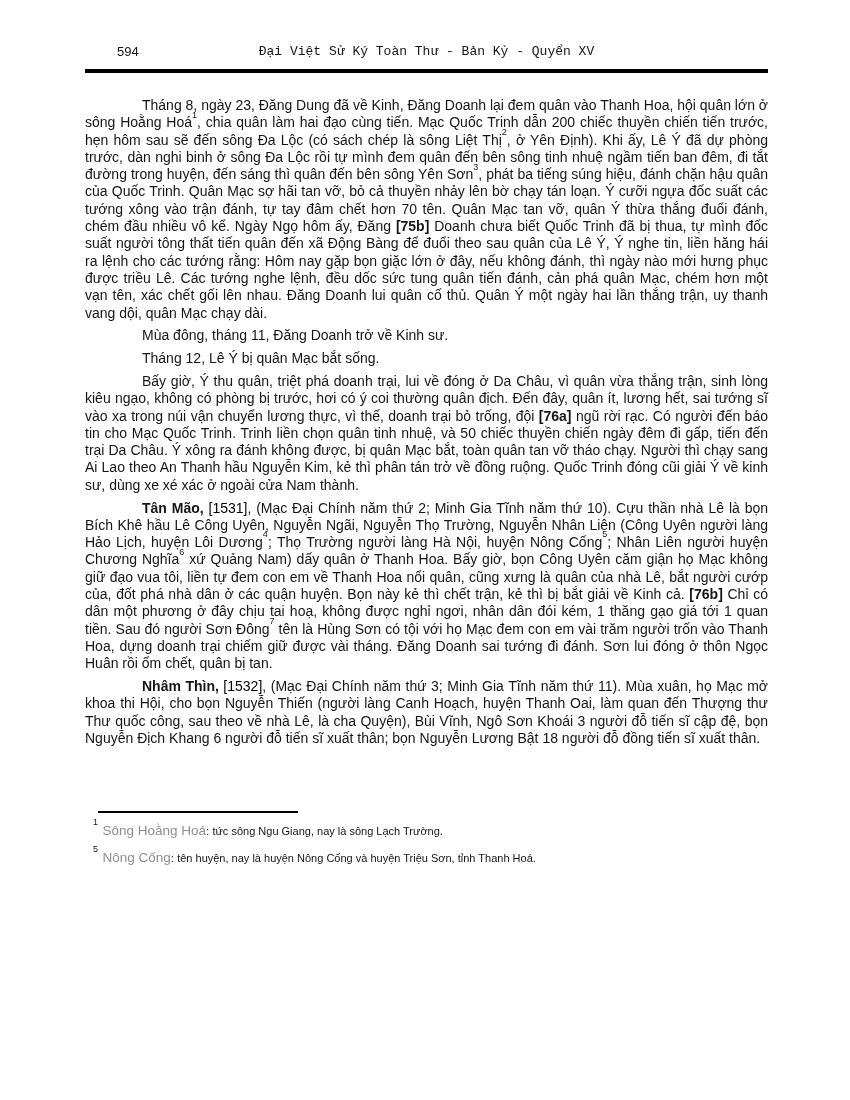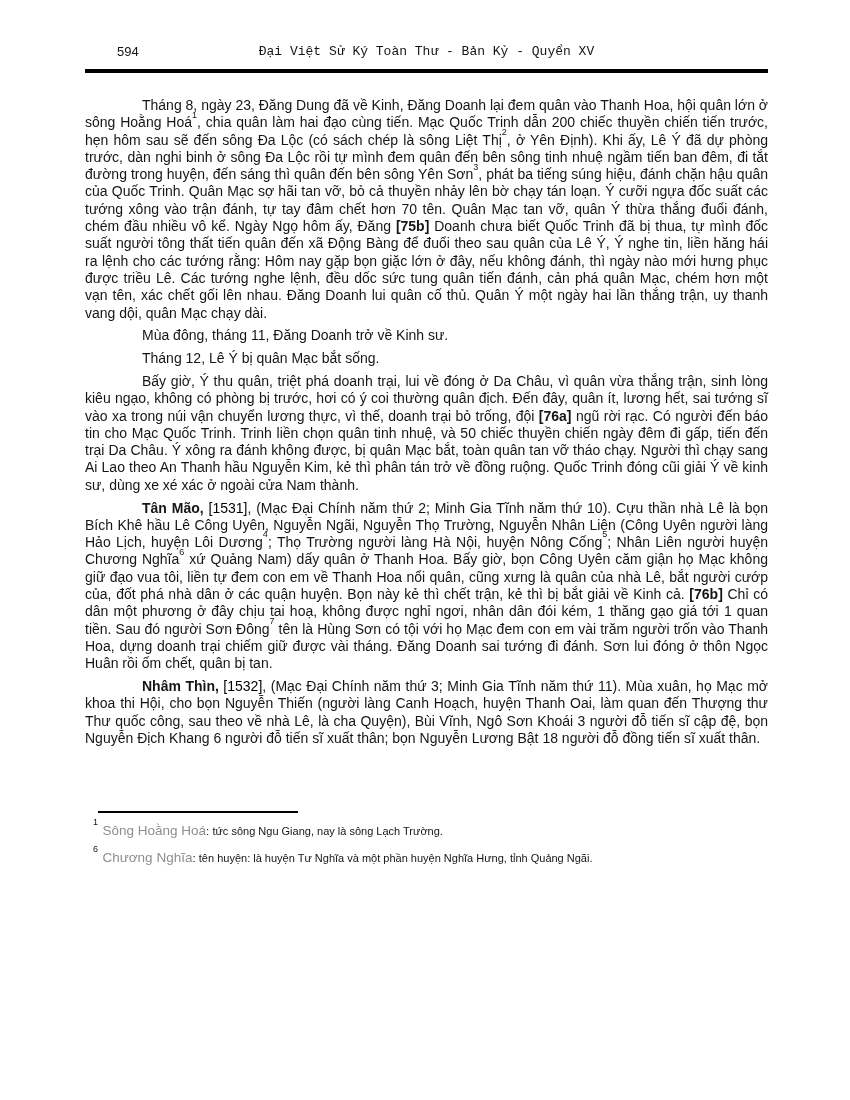--- a/index.html
+++ b/index.html
@@ -43,15 +43,15 @@
       <p><span>Mùa đông, tháng 11, Đăng Doanh trở về Kinh sư.</span></p>
       <p><span>Tháng 12, Lê Ý bị quân Mạc bắt sống.</span></p>
       <p><span>Bấy giờ, Ý thu quân, triệt phá doanh trại, lui về đóng ở Da Châu, vì quân vừa thắng trận, sinh lòng kiêu ngạo, không có phòng bị trước, hơi có ý coi thường quân địch. Đến đây, quân ít, lương hết, sai tướng sĩ vào xa trong núi vận chuyển lương thực, vì thế, doanh trại bỏ trống, đội </span><span class="b">[76a]</span><span> ngũ rời rạc. Có người đến báo tin cho Mạc Quốc Trinh. Trinh liền chọn quân tinh nhuệ, và 50 chiếc thuyền chiến ngày đêm đi gấp, tiến đến trại Da Châu. Ý xông ra đánh không được, bị quân Mạc bắt, toàn quân tan vỡ tháo chạy. Người thì chạy sang Ai Lao theo An Thanh hầu Nguyễn Kim, kẻ thì phân tán trở về đồng ruộng. Quốc Trinh đóng cũi giải Ý về kinh sư, dùng xe xé xác ở ngoài cửa Nam thành.</span></p>
       <p><span class="b">Tân Mão,</span><span class="muted"> [1531]</span><span>, (Mạc Đại Chính năm thứ 2; Minh Gia Tĩnh năm thứ 10). Cựu thần nhà Lê là bọn Bích Khê hầu Lê Công Uyên, Nguyễn Ngãi, Nguyễn Thọ Trường, Nguyễn Nhân Liên (Công Uyên người làng Hảo Lịch, huyện Lôi Dương</span><sup class="ref">4</sup><span>; Thọ Trường người làng Hà Nội, huyện Nông Cống</span><sup class="ref">5</sup><span>; Nhân Liên người huyện Chương Nghĩa</span><sup class="ref">6</sup><span> xứ Quảng Nam) dấy quân ở Thanh Hoa. Bấy giờ, bọn Công Uyên căm giận họ Mạc không giữ đạo vua tôi, liền tự đem con em về Thanh Hoa nổi quân, cũng xưng là quân của nhà Lê, bắt người cướp của, đốt phá nhà dân ở các quận huyện. Bọn này kẻ thì chết trận, kẻ thì bị bắt giải về Kinh cả. </span><span class="b">[76b]</span><span> Chỉ có dân một phương ở đây chịu tai hoạ, không được nghỉ ngơi, nhân dân đói kém, 1 thăng gạo giá tới 1 quan tiền. Sau đó người Sơn Đông</span><sup class="ref">7</sup><span> tên là Hùng Sơn có tội với họ Mạc đem con em vài trăm người trốn vào Thanh Hoa, dựng doanh trại chiếm giữ được vài tháng. Đăng Doanh sai tướng đi đánh. Sơn lui đóng ở thôn Ngọc Huân rồi ốm chết, quân bị tan.</span></p>
       <p><span class="b">Nhâm Thìn,</span><span class="muted"> [1532]</span><span>, (Mạc Đại Chính năm thứ 3; Minh Gia Tĩnh năm thứ 11). Mùa xuân, họ Mạc mở khoa thi Hội, cho bọn Nguyễn Thiến (người làng Canh Hoạch, huyện Thanh Oai, làm quan đến Thượng thư Thư quốc công, sau theo về nhà Lê, là cha Quyện), Bùi Vĩnh, Ngô Sơn Khoái 3 người đỗ tiến sĩ cập đệ, bọn Nguyễn Địch Khang 6 người đỗ tiến sĩ xuất thân; bọn Nguyễn Lương Bật 18 người đỗ đồng tiến sĩ xuất thân.</span></p>
     </div>
 
   <div class="fn-rule"></div>
   <div class="footnotes" id="footnotes">
       <div class="footnote"><sup class="fn-num">1</sup> <span class="fn-term">Sông Hoằng Hoá</span><span class="fn-colon">: </span><span class="fn-text">tức sông Ngu Giang, nay là sông Lạch Trường.</span></div>
-      <div class="footnote"><sup class="fn-num">6</sup> <span class="fn-term">Chương Nghĩa</span><span class="fn-colon">: </span><span class="fn-text">tên huyện: là huyện Tư Nghĩa và một phần huyện Nghĩa Hưng, tỉnh Quảng Ngãi.</span></div>
+      <div class="footnote"><sup class="fn-num">5</sup> <span class="fn-term">Nông Cống</span><span class="fn-colon">: </span><span class="fn-text">tên huyện, nay là huyện Nông Cống và huyện Triệu Sơn, tỉnh Thanh Hoá.</span></div>
     </div>
 </div>
 
 </body></html>

